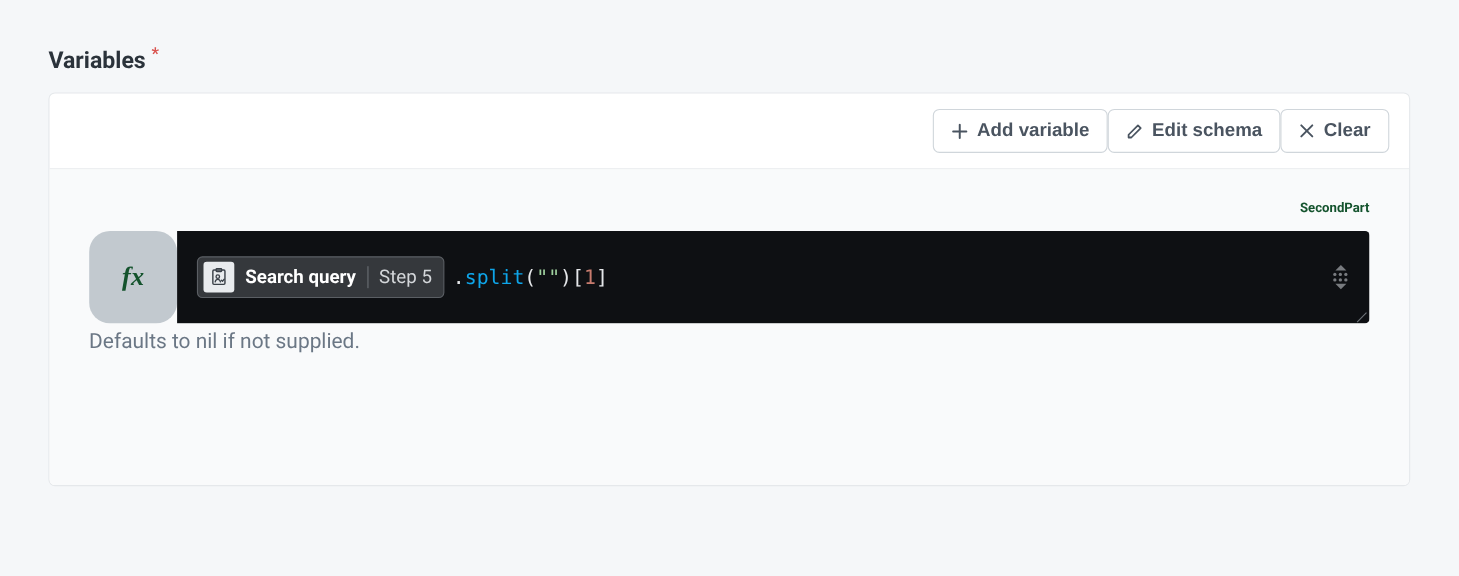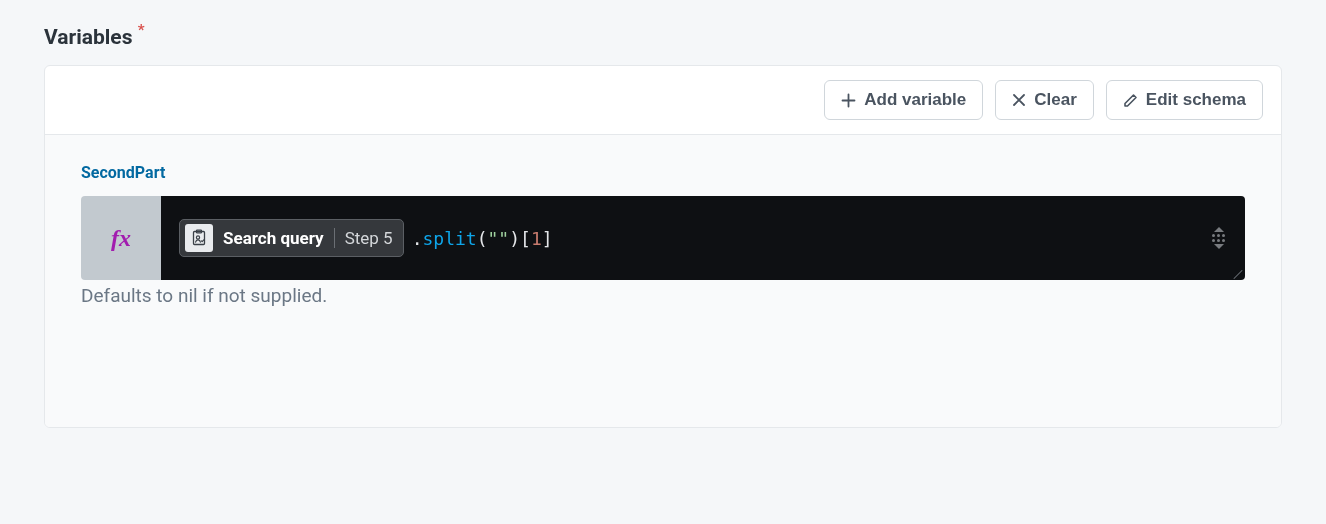--- a/index.html
+++ b/index.html
@@ -5,21 +5,21 @@
     * { box-sizing: border-box; margin: 0; padding: 0; }
     body {
       font-family: -apple-system, BlinkMacSystemFont, "Segoe UI", Roboto, Helvetica, Arial, sans-serif;
       background: #f5f7f9;
       width: 1326px;
       height: 524px;
       padding: 0;
       overflow: hidden;
     }
     .container {
-      padding: 25px 44px 0 44px;
+      padding: 44px 44px 0 44px;
     }
     .section-title {
       font-size: 21px;
       font-weight: 700;
       color: #2b333b;
       margin-bottom: 16px;
       position: relative;
       display: inline-block;
     }
     .required-asterisk {
@@ -32,21 +32,20 @@
     }
     .panel {
       background: #ffffff;
       border: 1px solid #e5e8eb;
       border-radius: 6px;
       overflow: hidden;
     }
     .toolbar {
       display: flex;
       justify-content: flex-end;
-      gap: 12px;
       padding: 14px 18px;
       border-bottom: 1px solid #e5e8eb;
     }
     .btn {
       display: inline-flex;
       align-items: center;
       gap: 8px;
       padding: 9px 16px;
       background: #ffffff;
       border: 1px solid #d0d6db;
@@ -55,43 +54,45 @@
       font-weight: 600;
       color: #4a5460;
       cursor: pointer;
     }
     .icon { display: inline-flex; align-items: center; justify-content: center; }
     .panel-body {
       background: #f9fafb;
       padding: 28px 36px 120px 36px;
     }
     .variable-name {
-      font-size: 16px;
-      font-weight: 700;
-      color: #0369a1;
+      font-size: 12px;
+      font-weight: 700;
+      color: #14532d;
       margin-bottom: 14px;
+      text-align: right;
     }
     .formula-row {
       display: flex;
       align-items: stretch;
       border-radius: 4px;
       overflow: hidden;
     }
     .fx-handle {
       width: 80px;
       background: #c2c9cf;
       display: flex;
       align-items: center;
       justify-content: center;
       font-family: "Times New Roman", serif;
       font-style: italic;
       font-size: 24px;
       font-weight: 600;
-      color: #a21caf;
+      color: #14532d;
       flex-shrink: 0;
+      border-radius: 19px;
     }
     .formula-editor {
       flex: 1;
       background: #0e1013;
       display: flex;
       align-items: center;
       padding: 14px 18px;
       position: relative;
       min-height: 84px;
       font-family: ui-monospace, "SF Mono", Menlo, Consolas, monospace;
@@ -199,33 +200,33 @@
       <button class="btn">
         <span class="icon">
           <svg width="15" height="15" viewBox="0 0 15 15" fill="none">
               <path d="M7.5 1.5v12M1.5 7.5h12" stroke="#4a5460" stroke-width="1.8" stroke-linecap="round"></path>
             </svg>
         </span>
         <span>Add variable</span>
       </button>
       <button class="btn">
         <span class="icon">
+          <svg width="15" height="15" viewBox="0 0 15 15" fill="none">
+              <path d="M10.5 2L13 4.5 4.5 13H2v-2.5L10.5 2z" stroke="#4a5460" stroke-width="1.6" stroke-linejoin="round"></path>
+            </svg>
+        </span>
+        <span>Edit schema</span>
+      </button>
+      <button class="btn">
+        <span class="icon">
           <svg width="14" height="14" viewBox="0 0 14 14" fill="none">
               <path d="M2 2l10 10M12 2L2 12" stroke="#4a5460" stroke-width="1.8" stroke-linecap="round"></path>
             </svg>
         </span>
         <span>Clear</span>
-      </button>
-      <button class="btn">
-        <span class="icon">
-          <svg width="15" height="15" viewBox="0 0 15 15" fill="none">
-              <path d="M10.5 2L13 4.5 4.5 13H2v-2.5L10.5 2z" stroke="#4a5460" stroke-width="1.6" stroke-linejoin="round"></path>
-            </svg>
-        </span>
-        <span>Edit schema</span>
       </button>
     </div>
 
     <div class="panel-body">
       <div class="variable-name">SecondPart</div>
 
       <div class="formula-row">
         <div class="fx-handle">
           <span>fx</span>
         </div>

